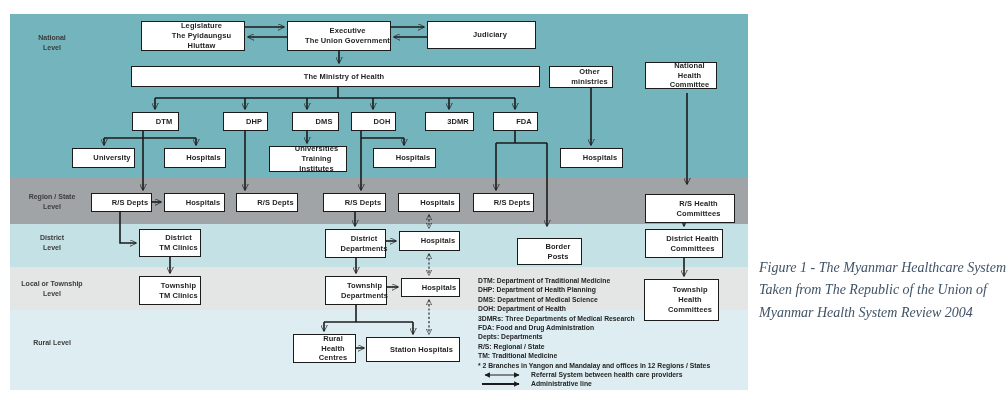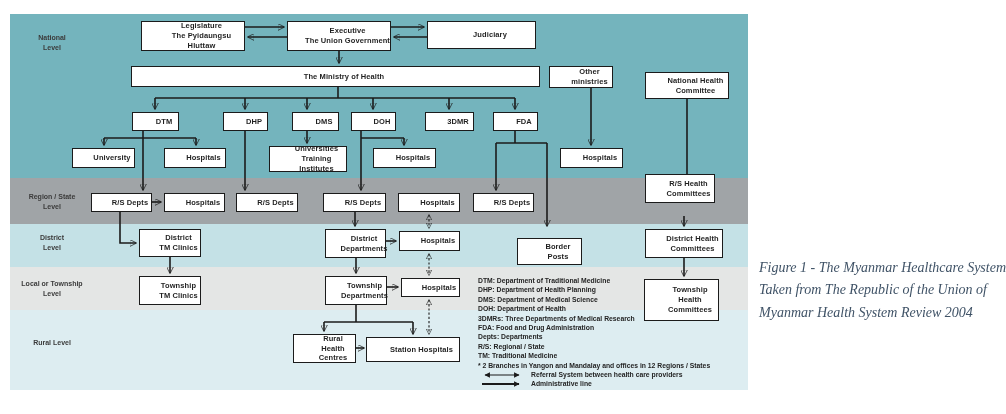--- a/index.html
+++ b/index.html
@@ -132,31 +132,31 @@
   <div class="node" style="left:292px;top:112px;width:47px;height:19px">DMS</div>
   <div class="node" style="left:351px;top:112px;width:45px;height:19px">DOH</div>
   <div class="node" style="left:425px;top:112px;width:49px;height:19px">3DMR</div>
   <div class="node" style="left:493px;top:112px;width:45px;height:19px">FDA</div>
   <div class="node" style="left:72px;top:148px;width:63px;height:20px">University</div>
   <div class="node" style="left:164px;top:148px;width:62px;height:20px">Hospitals</div>
   <div class="node" style="left:269px;top:146px;width:78px;height:26px">Universities
 Training Institutes</div>
   <div class="node" style="left:373px;top:148px;width:63px;height:20px">Hospitals</div>
   <div class="node" style="left:549px;top:66px;width:64px;height:22px">Other ministries</div>
-  <div class="node" style="left:645px;top:72px;width:84px;height:27px">National Health
+  <div class="node" style="left:645px;top:62px;width:72px;height:27px">National Health
 Committee</div>
   <div class="node" style="left:560px;top:148px;width:63px;height:20px">Hospitals</div>
 
   <div class="node" style="left:91px;top:193px;width:61px;height:19px">R/S Depts</div>
   <div class="node" style="left:164px;top:193px;width:61px;height:19px">Hospitals</div>
   <div class="node" style="left:236px;top:193px;width:62px;height:19px">R/S Depts</div>
   <div class="node" style="left:323px;top:193px;width:63px;height:19px">R/S Depts</div>
   <div class="node" style="left:398px;top:193px;width:62px;height:19px">Hospitals</div>
   <div class="node" style="left:473px;top:193px;width:61px;height:19px">R/S Depts</div>
-  <div class="node" style="left:645px;top:174px;width:70px;height:29px">R/S Health
+  <div class="node" style="left:645px;top:194px;width:90px;height:29px">R/S Health
 Committees</div>
 
   <div class="node" style="left:139px;top:229px;width:62px;height:28px">District
 TM Clinics</div>
   <div class="node" style="left:325px;top:229px;width:61px;height:29px">District
 Departments</div>
   <div class="node" style="left:399px;top:231px;width:61px;height:20px">Hospitals</div>
   <div class="node" style="left:517px;top:238px;width:65px;height:27px">Border
 Posts</div>
   <div class="node" style="left:645px;top:229px;width:78px;height:29px">District Health

